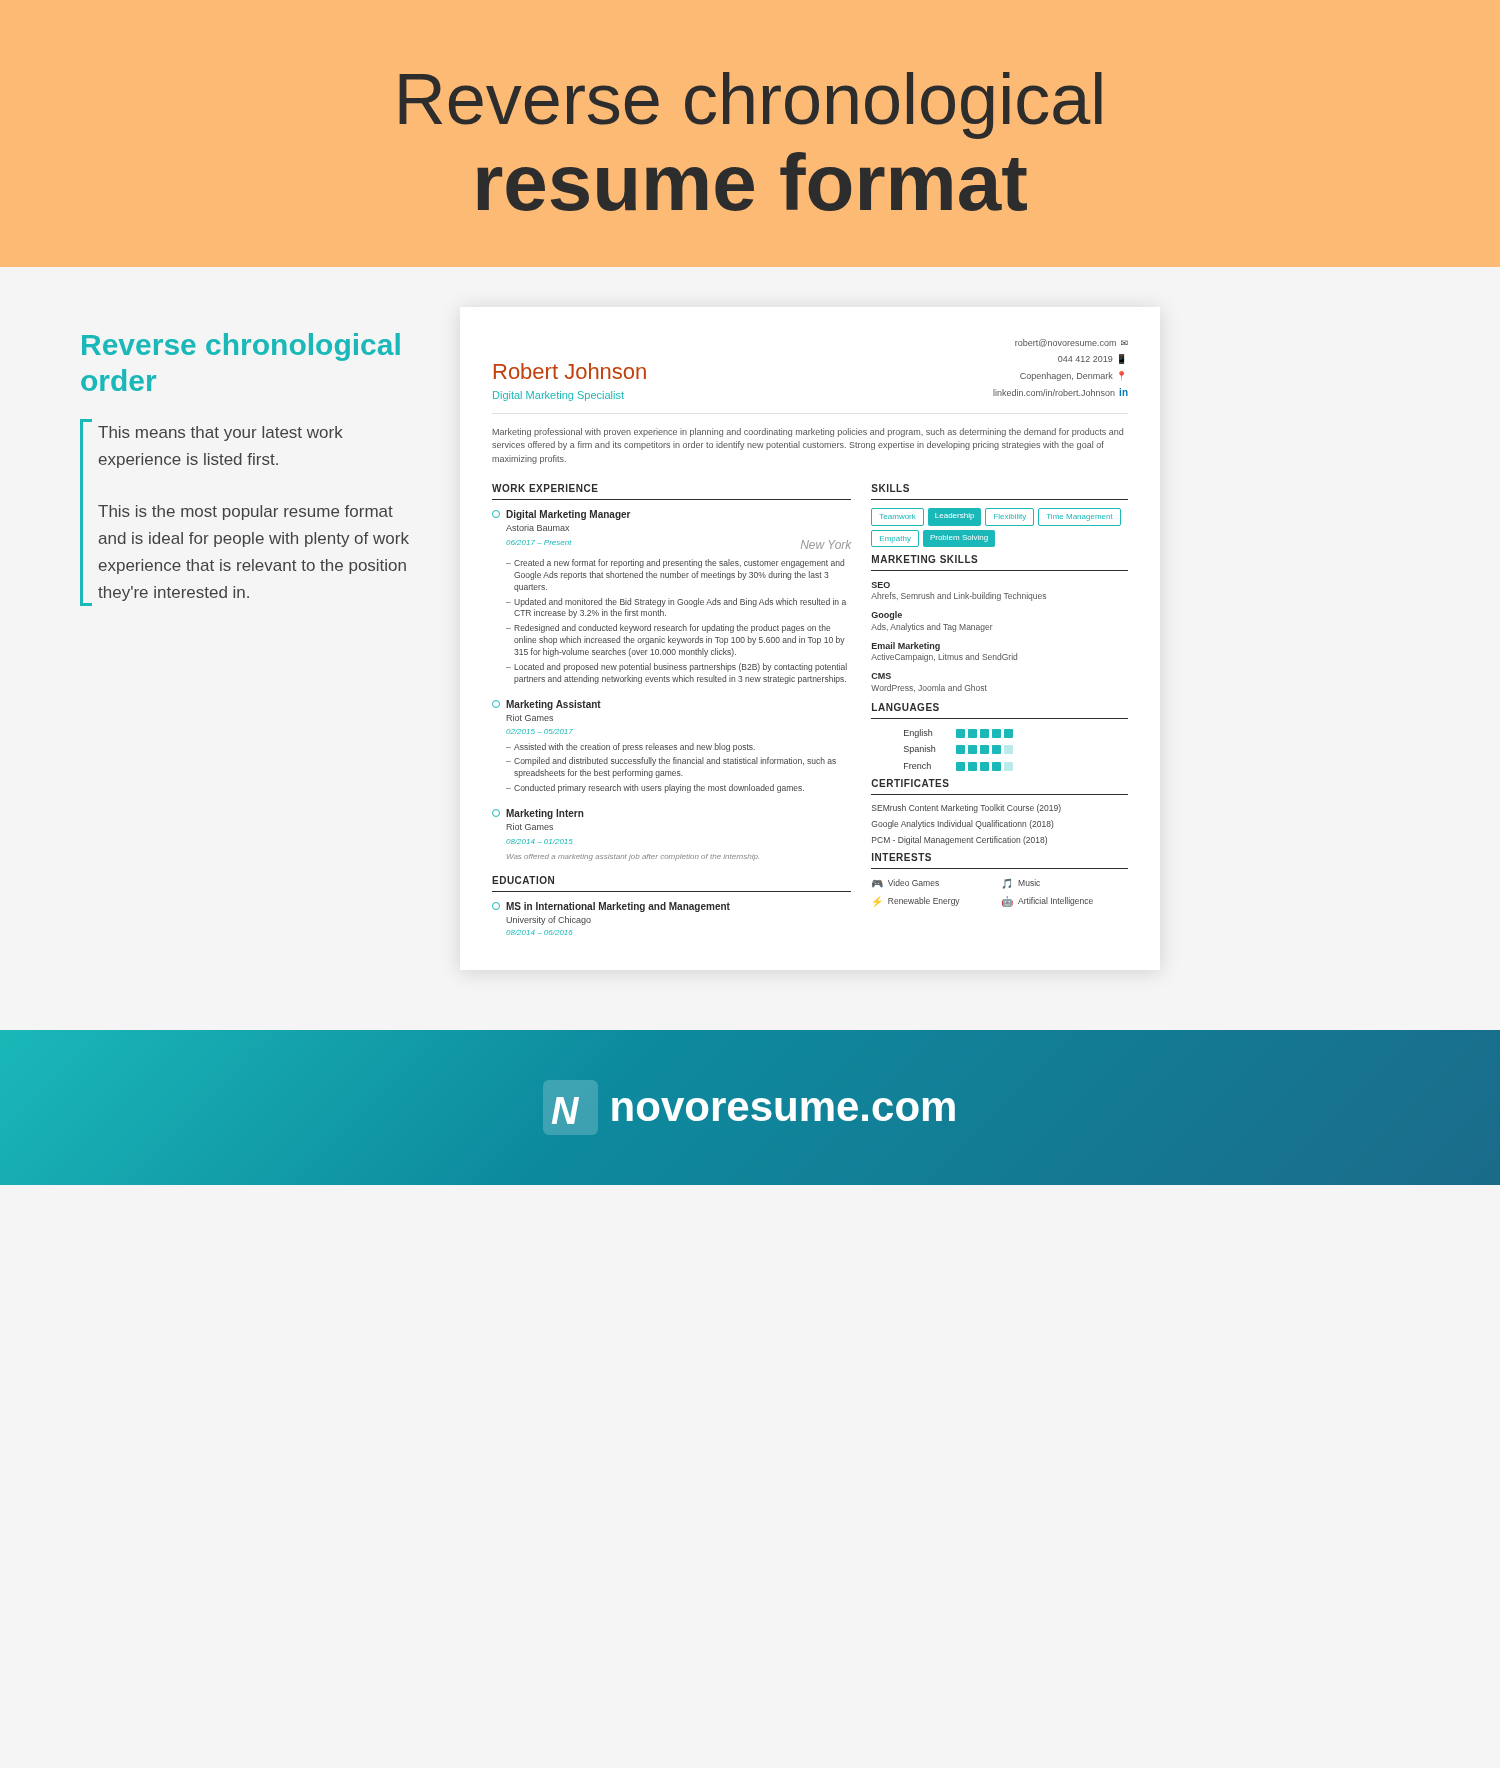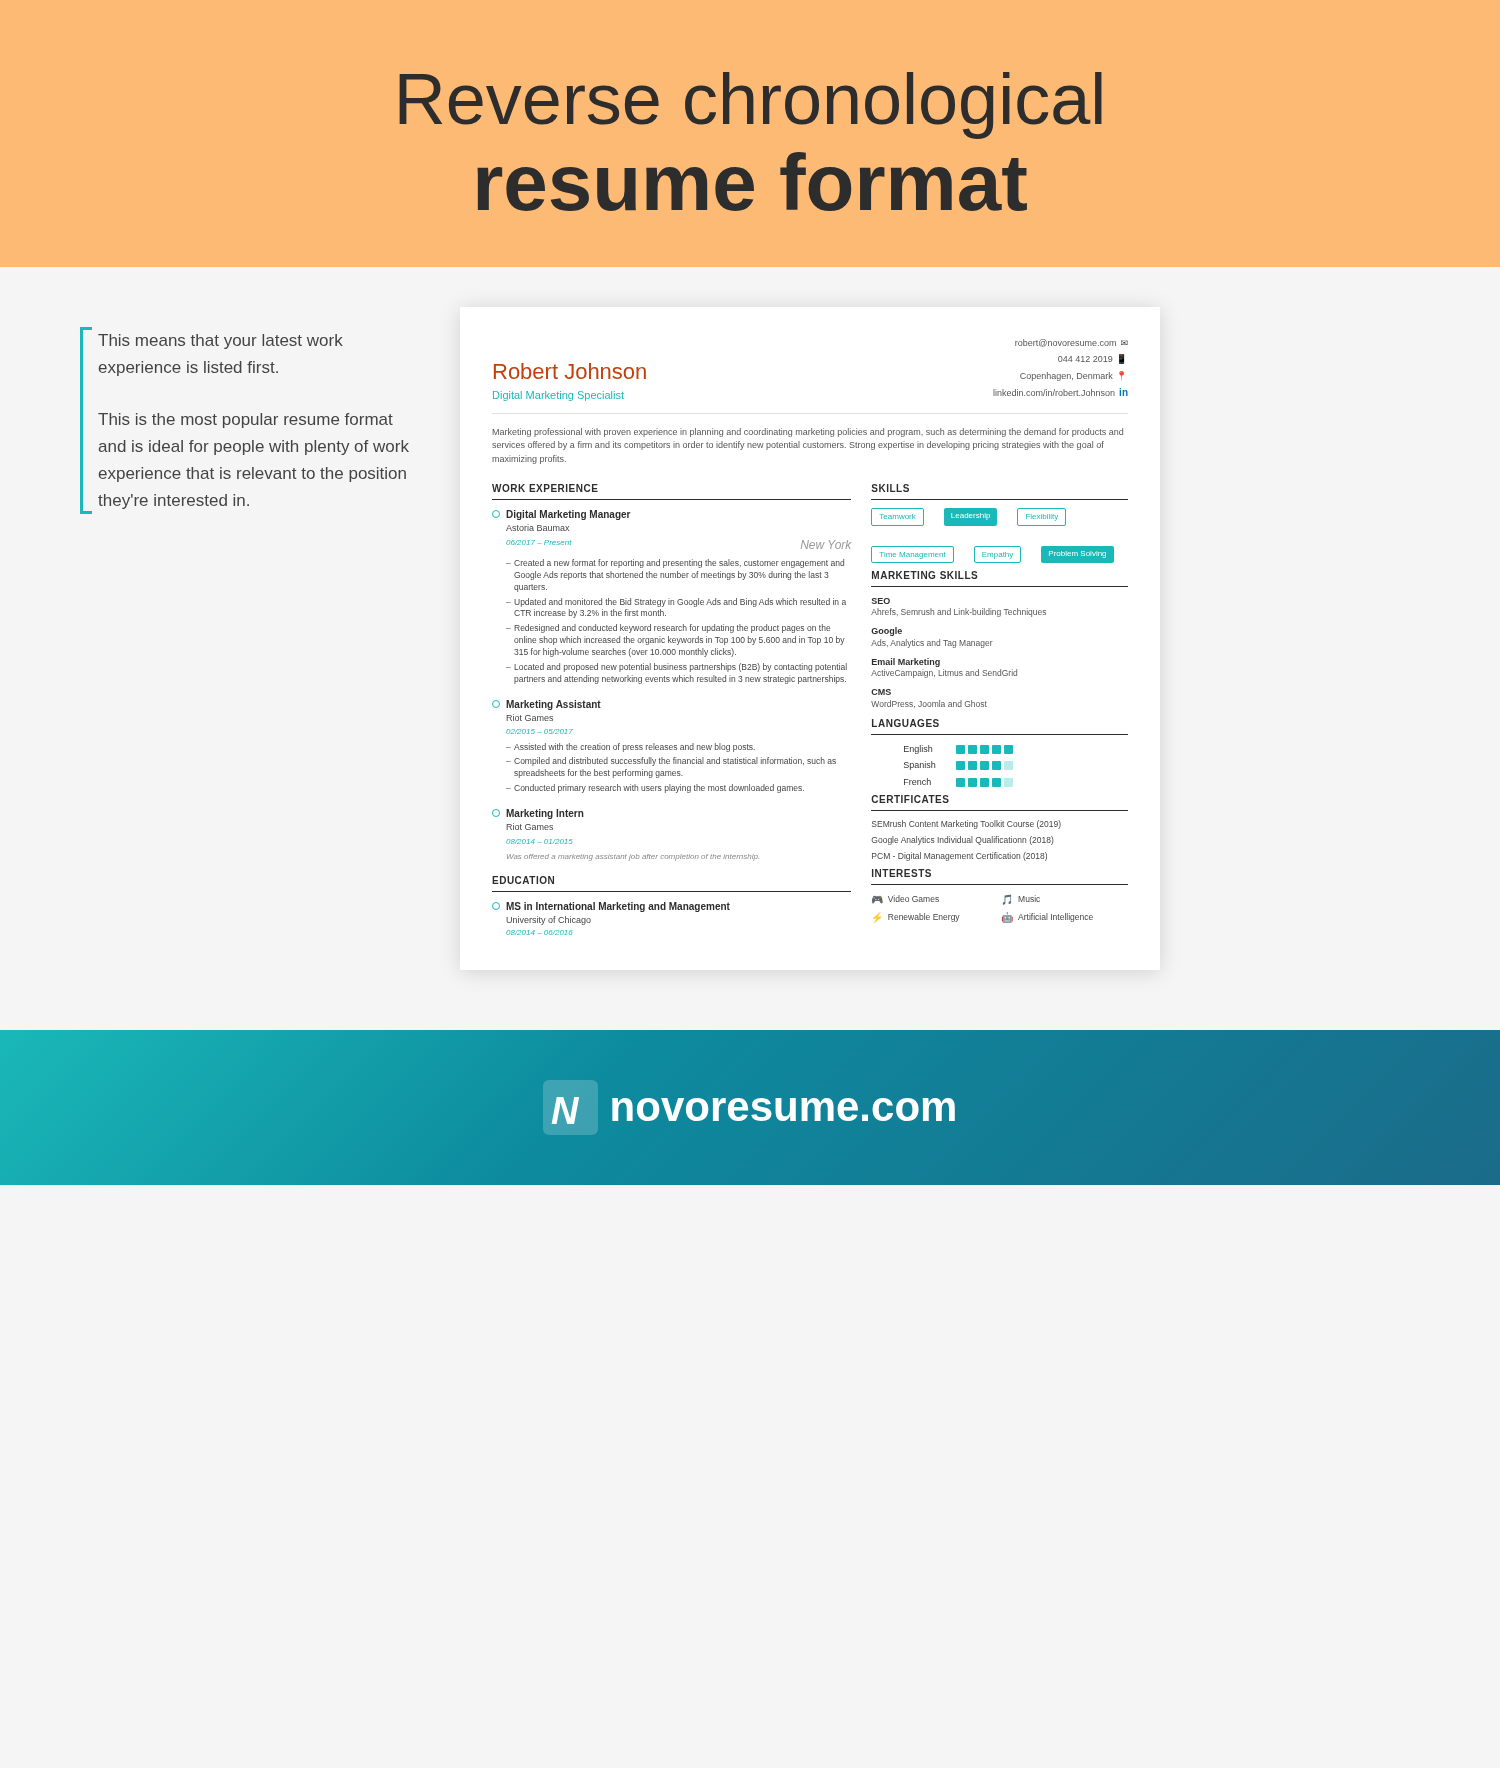--- a/index.html
+++ b/index.html
@@ -225,21 +225,21 @@
     .edu-dates {
       font-size: 8px;
       color: #1ab8b8;
       font-style: italic;
     }
 
     
     .skills-tags {
       display: flex;
       flex-wrap: wrap;
-      gap: 20px;
+      gap: 4px;
       margin-bottom: 6px;
     }
     .skill-tag {
       border: 1px solid #1ab8b8;
       color: #1ab8b8;
       font-size: 8px;
       padding: 2px 7px;
       border-radius: 2px;
     }
     .skill-tag-dark {
@@ -349,20 +349,21 @@
 <body>
 
 <div class="header-section">
   <div class="header-title-light">Reverse chronological</div>
   <div class="header-title-bold">resume format</div>
 </div>
 
 <div class="main-content">
 
   <div class="left-panel">
+    <div class="left-panel-title">Reverse chronological order</div>
     <div class="bracket-wrapper">
       <div style="position:relative; padding-left:18px;">
         <div style="position:absolute; left:0; top:0; width:3px; height:100%; background:#1ab8b8;"></div>
         <div style="position:absolute; left:0; top:0; width:12px; height:3px; background:#1ab8b8;"></div>
         <div style="position:absolute; left:0; bottom:0; width:12px; height:3px; background:#1ab8b8;"></div>
         <div class="left-panel-text">This means that your latest work experience is listed first.</div>
         <div class="left-panel-text">This is the most popular resume format and is ideal for people with plenty of work experience that is relevant to the position they're interested in.</div>
       </div>
     </div>
   </div>

